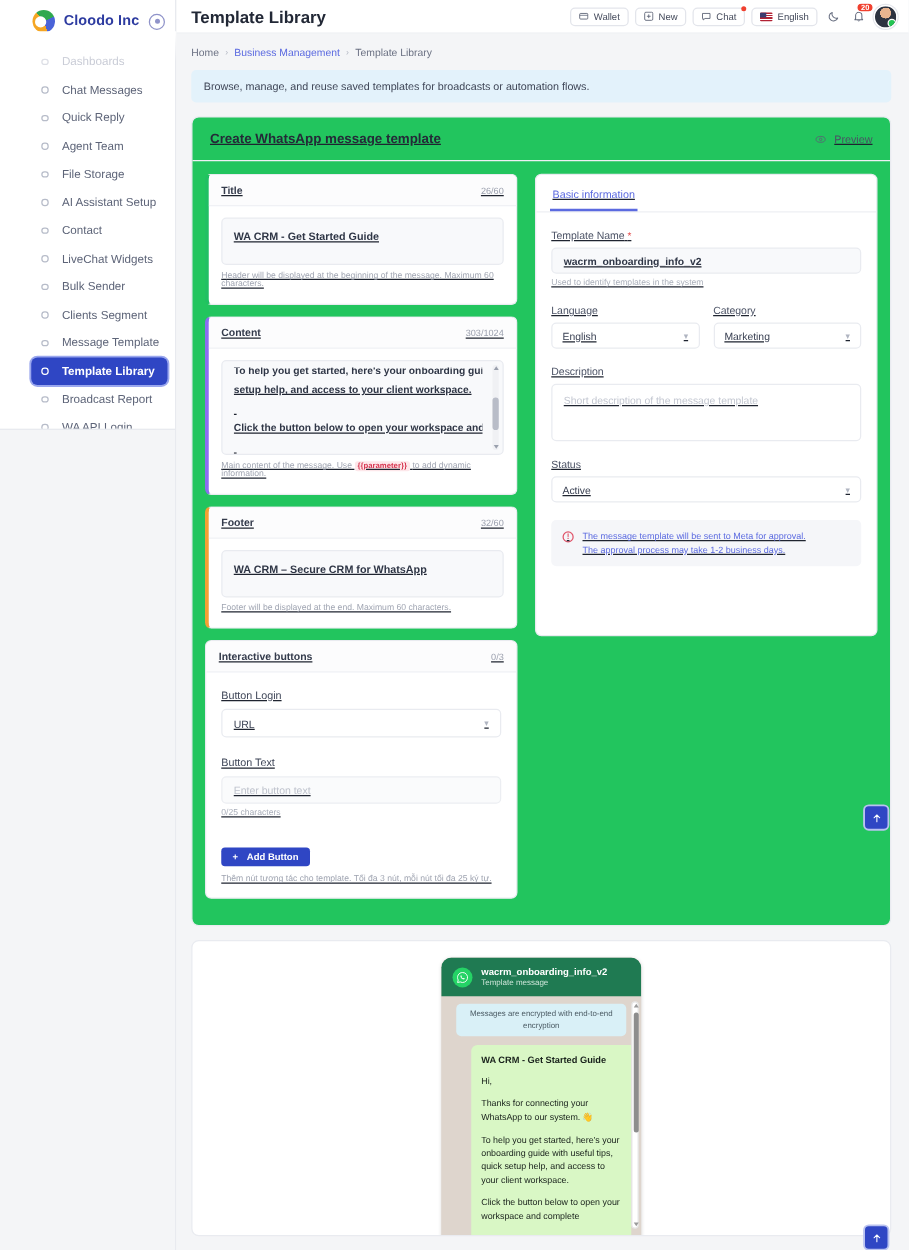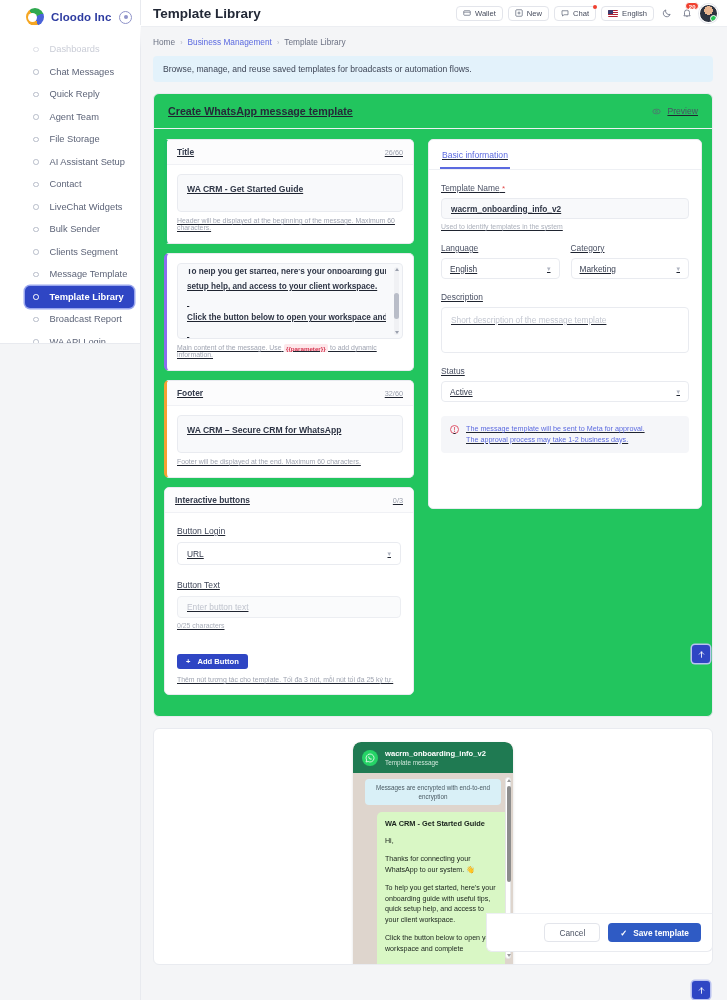--- a/index.html
+++ b/index.html
@@ -487,20 +487,24 @@
               <span class="block-label">Title</span>
               <span class="block-count">26/60</span>
             </div>
             <div class="block-body">
               <div class="field-input">WA CRM - Get Started Guide</div>
               <div class="field-hint">Header will be displayed at the beginning of the message. Maximum 60 characters.</div>
             </div>
           </div>
 
           <div class="block accent-purple">
+            <div class="block-head">
+              <span class="block-label">Content</span>
+              <span class="block-count">303/1024</span>
+            </div>
             <div class="block-body">
               <div class="textarea-wrap">
                 <div class="field-textarea">
                   <div class="ta-clip">
                     <div>To help you get started, here's your onboarding guide with useful tips, quick</div>
                   </div>
                   <div class="ta-line">setup help, and access to your client workspace.</div>
                   <div class="ta-line">&nbsp;</div>
                   <div class="ta-line">Click the button below to open your workspace and complete your setup.</div>
                   <div class="ta-line">&nbsp;</div>
@@ -637,27 +641,20 @@
           <div class="wa-scroll">
             <span class="arr up"></span>
             <i></i>
             <span class="arr dn"></span>
           </div>
         </div>
       </div>
     </section>
   </main>
 
-  <div class="actions">
-    <button class="btn-cancel">Cancel</button>
-    <button class="btn-save">
-      <span>✓</span>
-      <span>Save template</span>
-    </button>
-  </div>
 
   <div class="fab" id="fab1">
     <svg width="9" height="9" viewBox="0 0 16 16">
         <path d="M8 13V3.5M8 3.5 4 7.5M8 3.5l4 4" stroke="#fff" stroke-width="1.5" fill="none" stroke-linecap="round" stroke-linejoin="round"></path>
       </svg>
   </div>
   <div class="fab" id="fab2">
     <svg width="9" height="9" viewBox="0 0 16 16">
         <path d="M8 13V3.5M8 3.5 4 7.5M8 3.5l4 4" stroke="#fff" stroke-width="1.5" fill="none" stroke-linecap="round" stroke-linejoin="round"></path>
       </svg>

